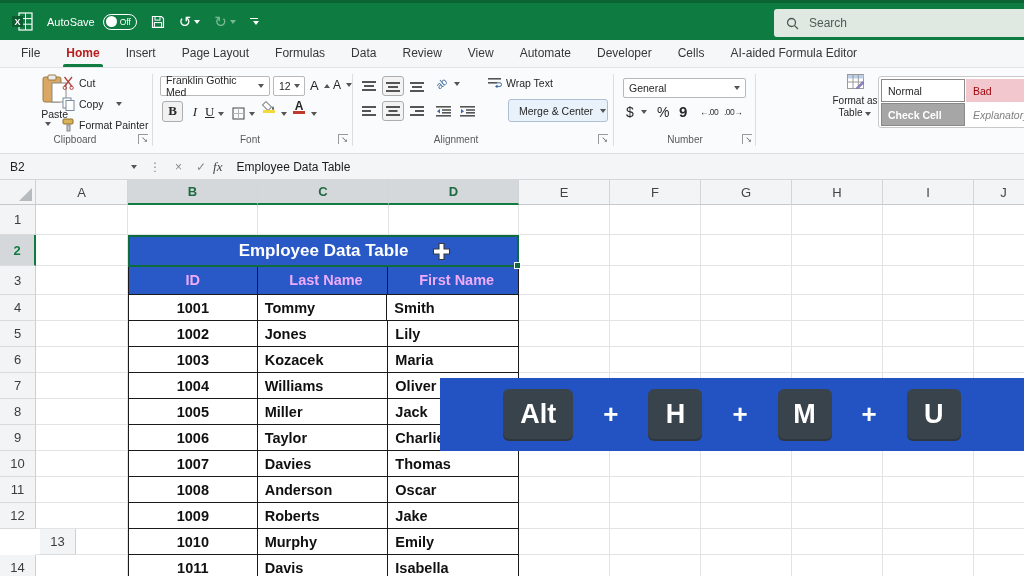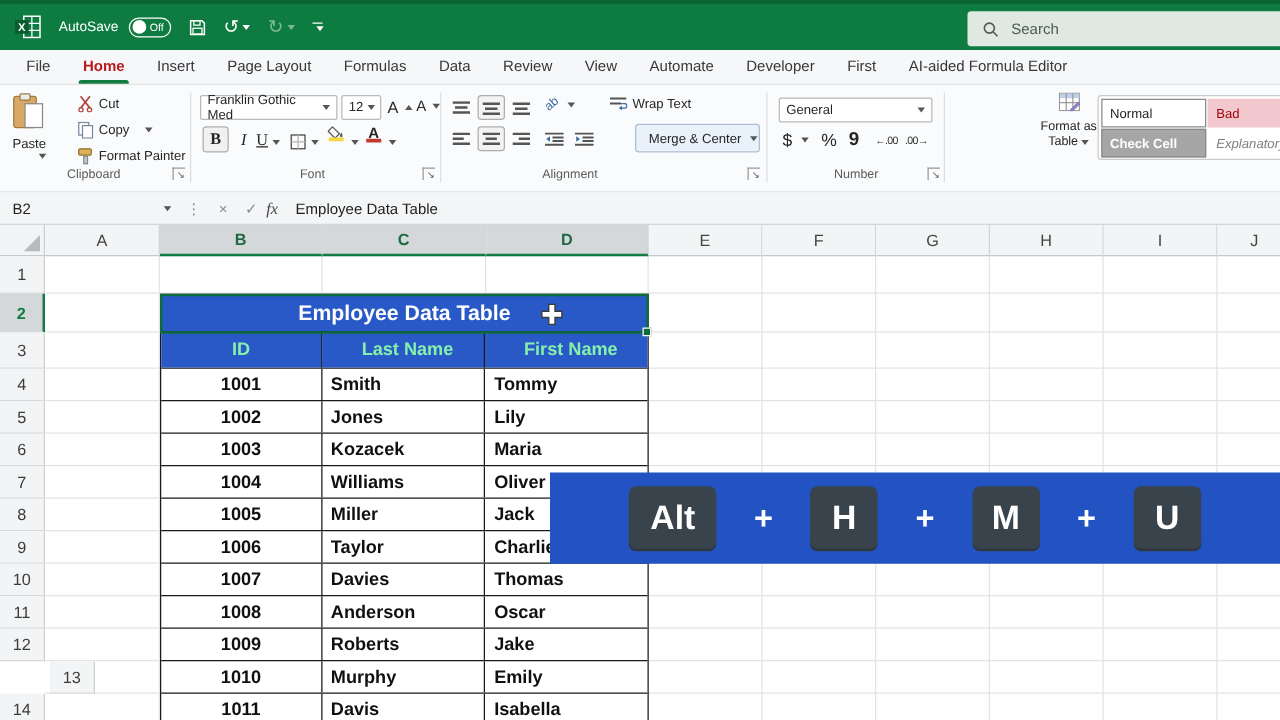--- a/index.html
+++ b/index.html
@@ -38,21 +38,21 @@
     height:3px; background:var(--accent,#107C41); border-radius:2px 2px 0 0; }
 
   
   .ribbon { position:absolute; left:0; top:68px; width:1024px; height:86px; background:#fafbfc;
     border-bottom:1px solid #dcdedf; font-size:10.5px; color:#262626; }
   .vsep { position:absolute; top:6px; height:72px; width:1px; background:#dcdedf; }
   .grouplabel { position:absolute; top:66px; font-size:10px; color:#5a5a5a; text-align:center; }
   .launcher { position:absolute; top:66px; width:10px; height:10px; font-size:8px; color:#666;
     border-left:1px solid #999; border-top:1px solid #999; line-height:10px; text-align:right; }
   .rbtn { display:flex; align-items:center; gap:4px; font-size:10.5px; color:#262626; }
-  .paste { position:absolute; left:10px; top:6px; width:44px; text-align:left; }
+  .paste { position:absolute; left:24px; top:6px; width:44px; text-align:right; }
   .paste .lbl { margin-top:2px; }
   .smallbtns { position:absolute; left:62px; top:8px; display:flex; flex-direction:column; gap:7px; }
   .selbox { height:20px; background:#fff; border:1px solid #b9b9b9; border-radius:2px;
     display:flex; align-items:center; justify-content:space-between; padding:0 5px; position:absolute; }
   .fmt-letter { font-family:"Liberation Serif",serif; font-size:13px; }
   .fbtn { position:absolute; top:33px; height:21px; display:flex; align-items:flex-end; gap:1px; padding-bottom:2px; }
   .boxed { border:1px solid #adadad; border-radius:3px; background:#f1f1f1; }
   .colorbar { width:12px; height:3px; margin-top:-1px; }
   .al { position:absolute; width:22px; height:20px; display:flex; align-items:center; justify-content:center; border-radius:3px; }
   .al.boxed { border:1px solid #adadad; background:#f3f3f3; }
@@ -103,21 +103,21 @@
     display:flex; align-items:center; justify-content:center; border-bottom:1px solid #1a1a1a;
     outline:2px solid #0E6B3C; outline-offset:-1px; position:relative; }
   .fill-handle { position:absolute; left:514px; top:262px; width:7px; height:7px;
     background:#0E6B3C; border:1px solid #fff; z-index:30; }
   .trow { display:flex; border-bottom:1px solid #1a1a1a; }
   .trow:last-child { border-bottom:none; }
   .tcell { border-right:1px solid #1a1a1a; display:flex; align-items:center; font-size:14.5px;
     font-weight:600; color:#101010; }
   .tcell:last-child { border-right:none; }
   .trow.hdr { height:29px; }
-  .trow.hdr .tcell { background:var(--tblue,#2859C6); color:#86efac; font-weight:700; justify-content:center; }
+  .trow.hdr .tcell { background:var(--tblue,#2859C6); color:#f0abfc; font-weight:700; justify-content:center; }
   .trow.data { height:26px; }
   .c0 { width:129px; justify-content:center; }
   .c1 { width:131px; padding-left:7px; }
   .c2 { width:130px; padding-left:7px; }
 
   .plus-cursor { position:absolute; left:432px; top:242px; z-index:35; }
 
   
   .banner { position:absolute; left:440px; top:378px; width:584px; height:73px;
     background:var(--bblue,#2353C3); z-index:50; display:flex; align-items:center; justify-content:center; gap:30px; }
@@ -171,21 +171,21 @@
     <div class="tab">File</div>
     <div class="tab active">Home</div>
     <div class="tab">Insert</div>
     <div class="tab">Page Layout</div>
     <div class="tab">Formulas</div>
     <div class="tab">Data</div>
     <div class="tab">Review</div>
     <div class="tab">View</div>
     <div class="tab">Automate</div>
     <div class="tab">Developer</div>
-    <div class="tab">First</div>
+    <div class="tab">Cells</div>
     <div class="tab">AI-aided Formula Editor</div>
   </div>
 
 <div class="ribbon">
 
   <div class="paste">
     <svg width="26" height="30" viewBox="0 0 26 30">
       <rect x="1" y="3" width="18" height="25" rx="2" fill="#d9a864" stroke="#9c7b42"></rect>
       <rect x="6" y="1" width="8" height="5" rx="1" fill="#ececec" stroke="#9c7b42"></rect>
       <rect x="10" y="9" width="14" height="19" fill="#fff" stroke="#8a8a8a"></rect>
@@ -477,22 +477,22 @@
 <div class="xltable" id="xltable">
   <div class="tbl-title">Employee Data Table</div>
   <div id="tblrows">
       <div class="trow hdr">
         <div class="tcell c0">ID</div>
         <div class="tcell c1">Last Name</div>
         <div class="tcell c2">First Name</div>
       </div>
       <div class="trow data">
         <div class="tcell c0">1001</div>
+        <div class="tcell c2">Tommy</div>
         <div class="tcell c1">Smith</div>
-        <div class="tcell c2">Tommy</div>
       </div>
       <div class="trow data">
         <div class="tcell c0">1002</div>
         <div class="tcell c1">Jones</div>
         <div class="tcell c2">Lily</div>
       </div>
       <div class="trow data">
         <div class="tcell c0">1003</div>
         <div class="tcell c1">Kozacek</div>
         <div class="tcell c2">Maria</div>

